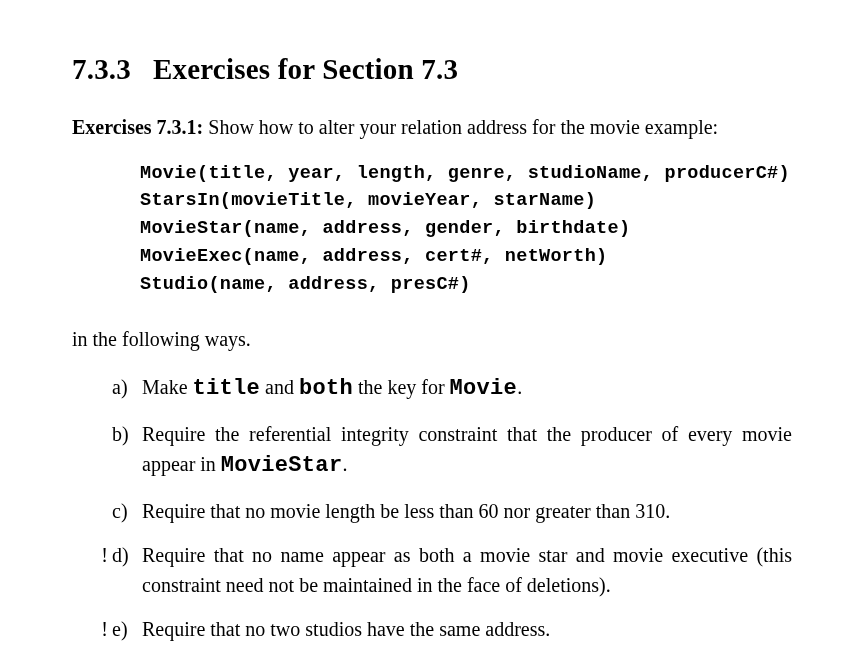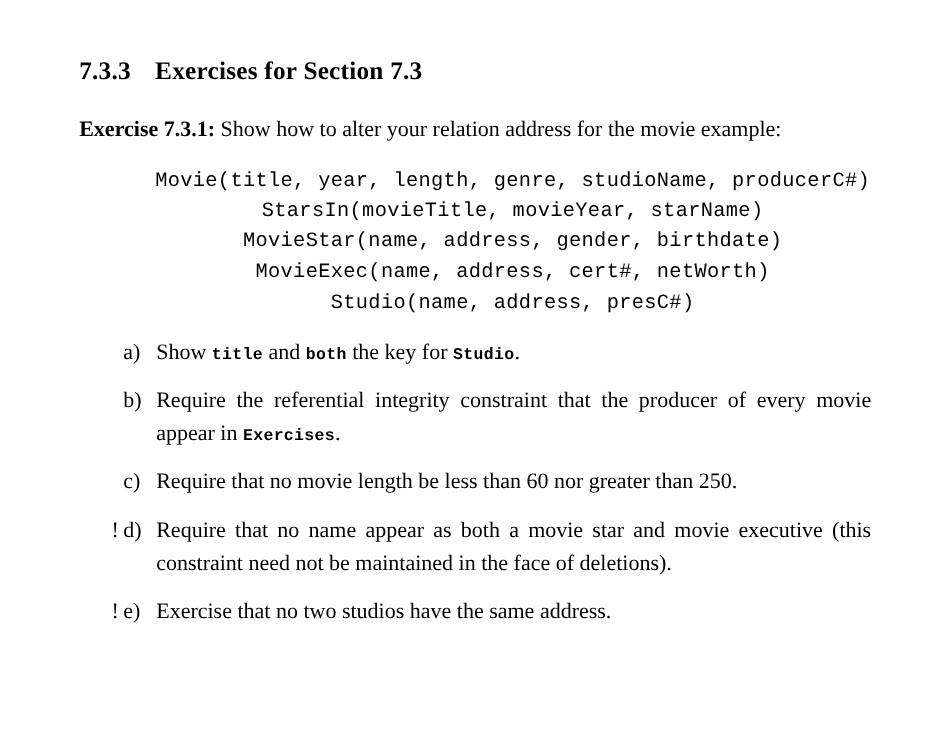--- a/index.html
+++ b/index.html
@@ -11,43 +11,42 @@
     font-family: "Nimbus Roman", "Times New Roman", Times, serif;
     color: #000;
   }
   .page {
     padding: 48px 72px 30px 72px;
     font-size: 20px;
     line-height: 1.5;
   }
   .section-heading {
     font-weight: bold;
-    font-size: 23px;
+    font-size: 29px;
     margin-bottom: 20px;
     letter-spacing: 0.2px;
   }
   .section-num {
     margin-right: 22px;
   }
   .exercise-label {
     font-weight: bold;
   }
   .intro {
     text-align: justify;
     margin-bottom: 18px;
   }
   .schema-block {
     font-family: "Nimbus Mono", "Courier New", Courier, monospace;
-    font-weight: normal;
+    font-weight: bold;
     font-size: 18.5px;
     white-space: pre;
-    margin: 0 0 16px 68px;
+    margin: 0 0 26px 68px;
     line-height: 1.5;
     letter-spacing: 0.3px;
-    text-align: center;
   }
   .continuation {
     margin-bottom: 18px;
   }
   .list {
     margin: 0;
     padding: 0;
   }
   .list-item {
     display: flex;
@@ -64,65 +63,66 @@
   .marker-col {
     width: 30px;
     flex: 0 0 30px;
   }
   .body-col {
     flex: 1 1 auto;
   }
   .tt {
     font-family: "Nimbus Mono", "Courier New", Courier, monospace;
     font-weight: bold;
-    font-size: 15px;
+    font-size: 22px;
     letter-spacing: 0.3px;
   }
 </style>
 </head>
 <body>
 
 <div class="page">
 
   <div class="section-heading">
     <span class="section-num">7.3.3</span><span>Exercises for Section 7.3</span>
   </div>
 
   <div class="intro">
-    <span class="exercise-label">Exercise 7.3.1:</span><span> Show how to alter your relation address for the movie example:</span>
+    <span class="exercise-label">Exercises 7.3.1:</span><span> Show how to alter your relation address for the movie example:</span>
   </div>
 
   <div class="schema-block" id="schema-block">Movie(title, year, length, genre, studioName, producerC#)
 StarsIn(movieTitle, movieYear, starName)
 MovieStar(name, address, gender, birthdate)
 MovieExec(name, address, cert#, netWorth)
 Studio(name, address, presC#)</div>
 
+  <div class="continuation">in the following ways.</div>
 
   <div class="list" id="exercise-list">
       <div class="list-item">
         <div class="bang-col"></div>
         <div class="marker-col">a)</div>
-        <div class="body-col"><span>Show </span><span class="tt">title</span><span> and </span><span class="tt">both</span><span> the key for </span><span class="tt">Studio</span><span>.</span></div>
+        <div class="body-col"><span>Make </span><span class="tt">title</span><span> and </span><span class="tt">both</span><span> the key for </span><span class="tt">Movie</span><span>.</span></div>
       </div>
       <div class="list-item">
         <div class="bang-col"></div>
         <div class="marker-col">b)</div>
-        <div class="body-col"><span>Require the referential integrity constraint that the producer of every movie appear in </span><span class="tt">Exercises</span><span>.</span></div>
+        <div class="body-col"><span>Require the referential integrity constraint that the producer of every movie appear in </span><span class="tt">MovieStar</span><span>.</span></div>
       </div>
       <div class="list-item">
         <div class="bang-col"></div>
         <div class="marker-col">c)</div>
-        <div class="body-col"><span>Require that no movie length be less than 60 nor greater than 250.</span></div>
+        <div class="body-col"><span>Require that no movie length be less than 60 nor greater than 310.</span></div>
       </div>
       <div class="list-item">
         <div class="bang-col">!</div>
         <div class="marker-col">d)</div>
         <div class="body-col"><span>Require that no name appear as both a movie star and movie executive (this constraint need not be maintained in the face of deletions).</span></div>
       </div>
       <div class="list-item">
         <div class="bang-col">!</div>
         <div class="marker-col">e)</div>
-        <div class="body-col"><span>Exercise that no two studios have the same address.</span></div>
+        <div class="body-col"><span>Require that no two studios have the same address.</span></div>
       </div>
     </div>
 
 </div>
 
 </body></html>

